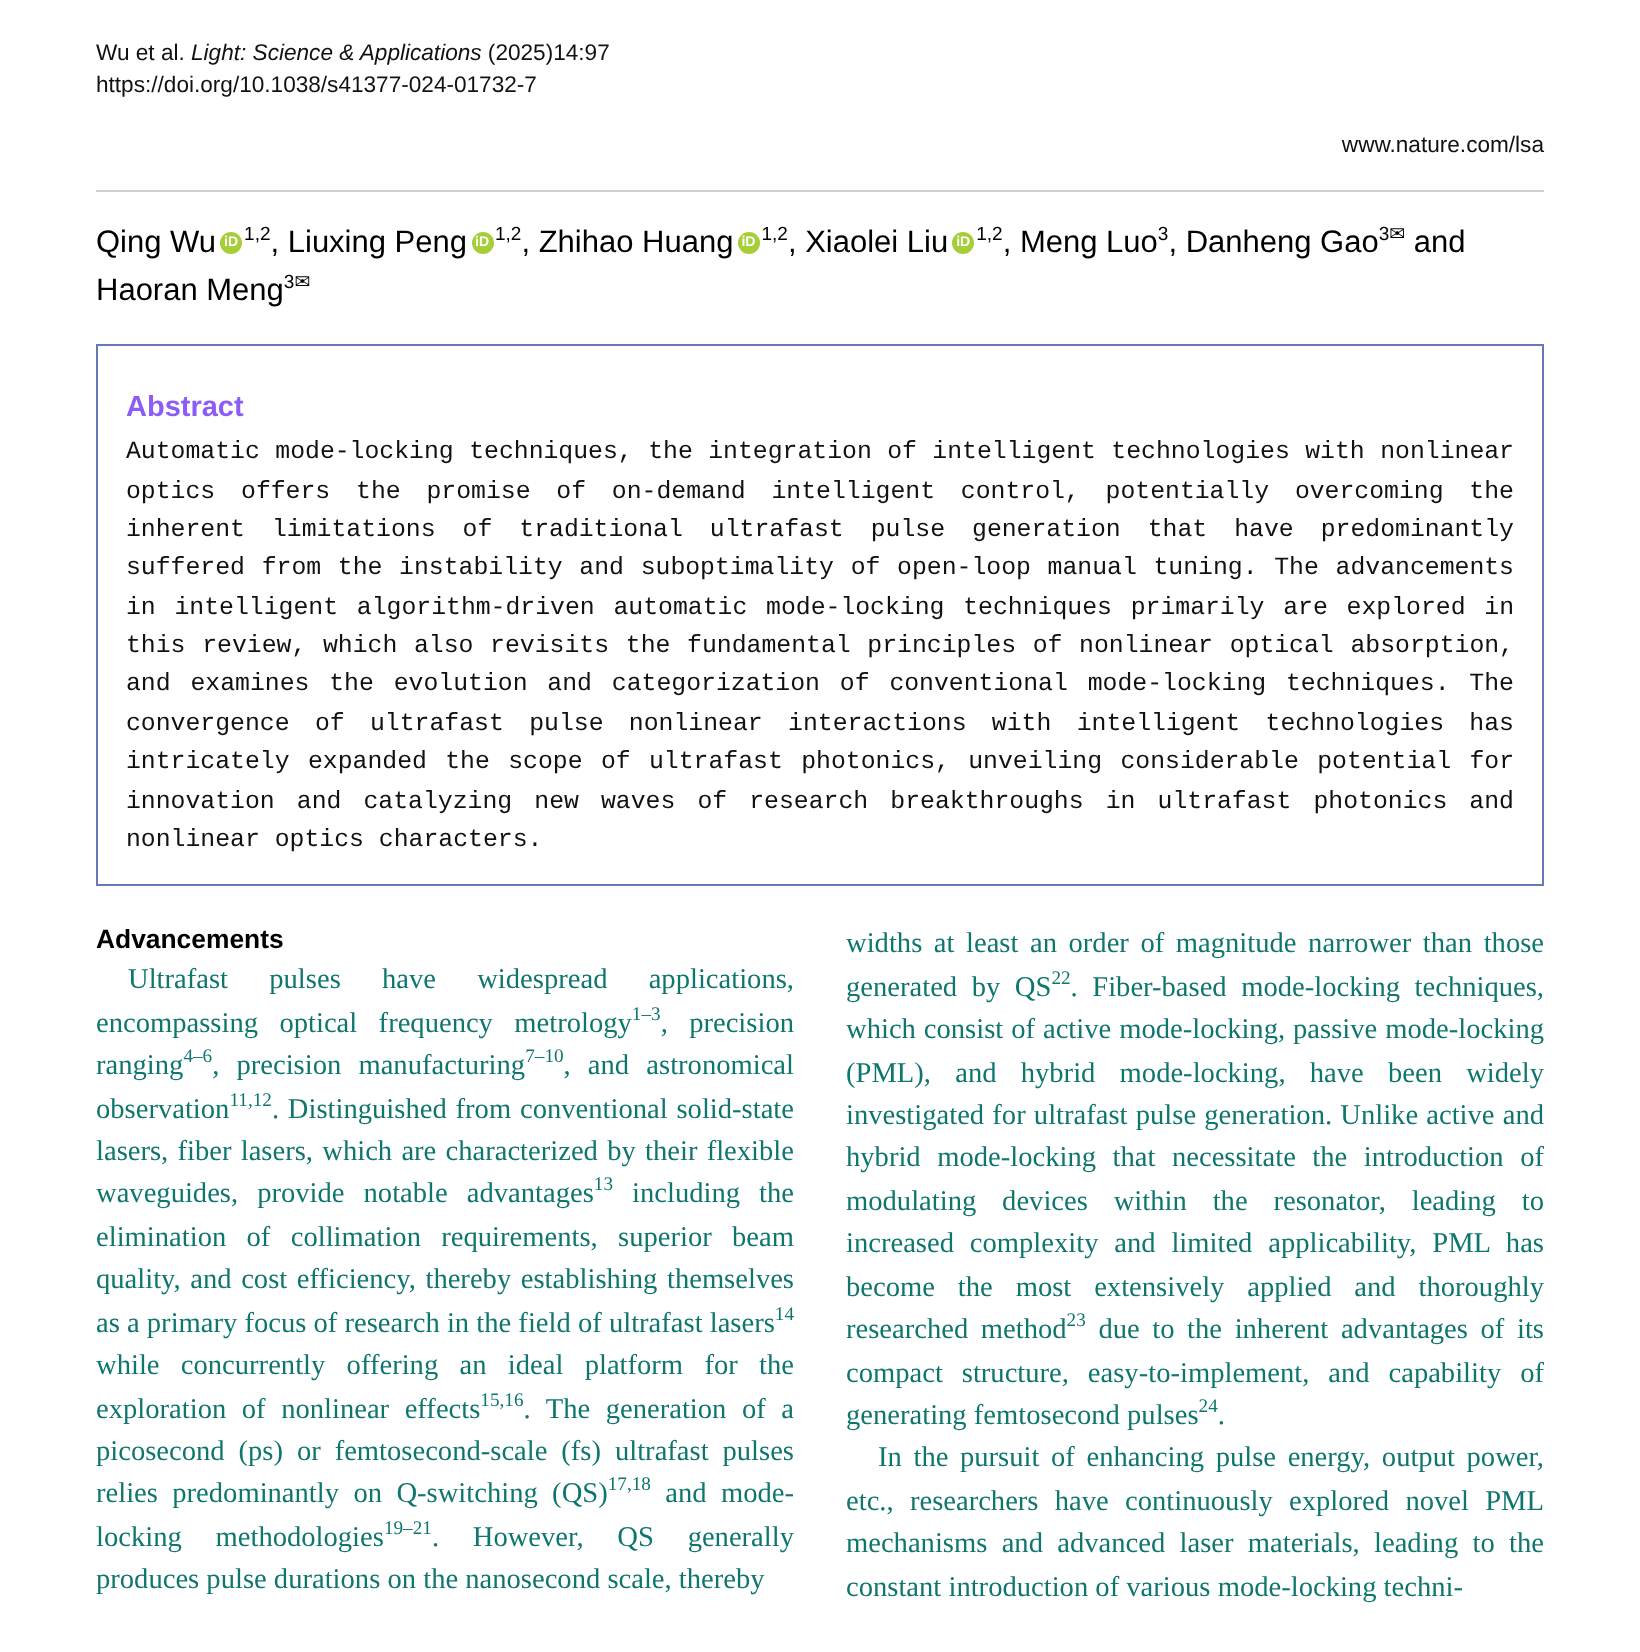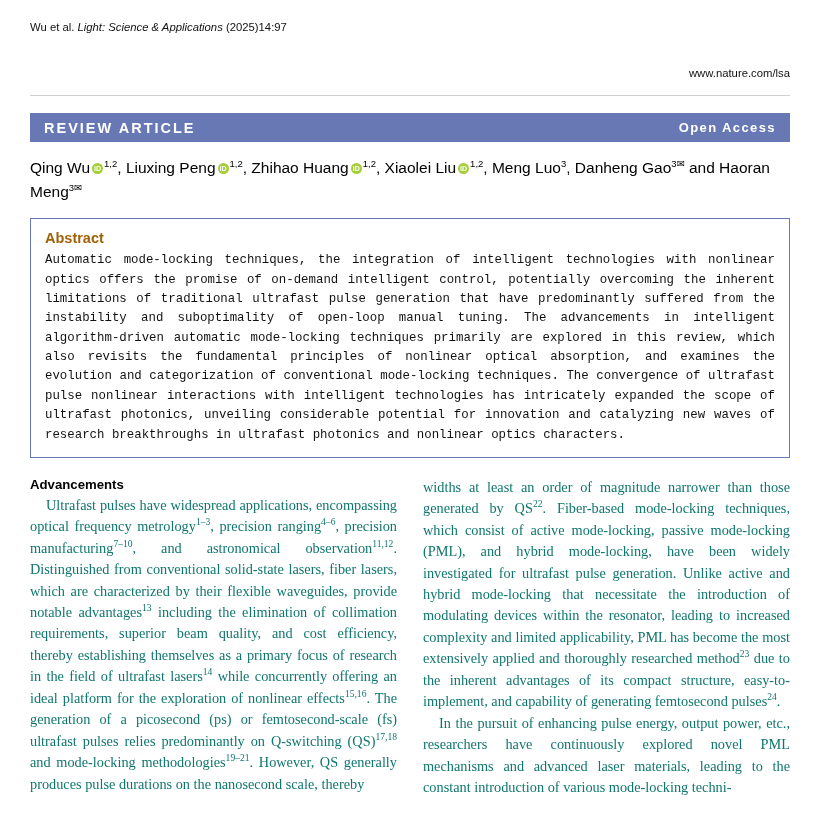--- a/index.html
+++ b/index.html
@@ -12,21 +12,21 @@
     background: #ffffff;
     font-family: "Liberation Serif", serif;
     color: #000000;
     overflow: hidden;
   }
   .page {
     position: relative;
     width: 820px;
     height: 826px;
     box-sizing: border-box;
-    padding: 0 30px;
+    padding: 0 48px;
   }
 
   
   .runhead {
     display: flex;
     justify-content: space-between;
     align-items: flex-start;
     padding-top: 19px;
     font-family: "Liberation Sans", sans-serif;
     font-size: 11.3px;
@@ -134,22 +134,22 @@
   .abstract-box {
     margin-top: 14px;
     border: 1px solid #6878b4;
     padding: 11px 14px 12px 14px;
     box-sizing: border-box;
   }
   .abstract-title {
     font-family: "Liberation Sans", sans-serif;
     font-weight: bold;
     font-size: 14.5px;
-    margin: 0 0 5px 0;
-    color: #a16207;
+    margin: 12px 0 5px 0;
+    color: #8b5cf6;
   }
   .abstract-text {
     font-family: Liberation Mono, monospace;
     font-size: 12.4px;
     line-height: 1.56;
     text-align: justify;
     color: #111;
     margin: 0;
   }
 
@@ -190,30 +190,27 @@
 </head>
 <body>
 
 <div class="page">
 
   <div class="runhead">
     <div class="runhead-left">
       <div>
         <span>Wu et al. </span><span class="cite-journal">Light: Science &amp; Applications</span><span> (2025)14:97</span>
       </div>
+      <div>https://doi.org/10.1038/s41377-024-01732-7</div>
     </div>
     <div class="runhead-right">www.nature.com/lsa</div>
   </div>
 
   <hr class="rule">
 
-  <div class="banner">
-    <span class="label">REVIEW ARTICLE</span>
-    <span class="access">Open Access</span>
-  </div>
 
 
   <div class="authors"><span>Qing Wu</span><span class="orcid"></span><sup>1,2</sup>, <span>Liuxing Peng</span><span class="orcid"></span><sup>1,2</sup>, <span>Zhihao Huang</span><span class="orcid"></span><sup>1,2</sup>, <span>Xiaolei Liu</span><span class="orcid"></span><sup>1,2</sup>, <span>Meng Luo</span><sup>3</sup>, <span>Danheng Gao</span><sup>3</sup><sup class="envelope">✉</sup> and <span>Haoran Meng</span><sup>3</sup><sup class="envelope">✉</sup></div>
 
   <div class="abstract-box">
     <div class="abstract-title">Abstract</div>
     <p class="abstract-text">Automatic mode-locking techniques, the integration of intelligent technologies with nonlinear optics offers the promise of on-demand intelligent control, potentially overcoming the inherent limitations of traditional ultrafast pulse generation that have predominantly suffered from the instability and suboptimality of open-loop manual tuning. The advancements in intelligent algorithm-driven automatic mode-locking techniques primarily are explored in this review, which also revisits the fundamental principles of nonlinear optical absorption, and examines the evolution and categorization of conventional mode-locking techniques. The convergence of ultrafast pulse nonlinear interactions with intelligent technologies has intricately expanded the scope of ultrafast photonics, unveiling considerable potential for innovation and catalyzing new waves of research breakthroughs in ultrafast photonics and nonlinear optics characters.</p>
   </div>
 
   <div class="body">

